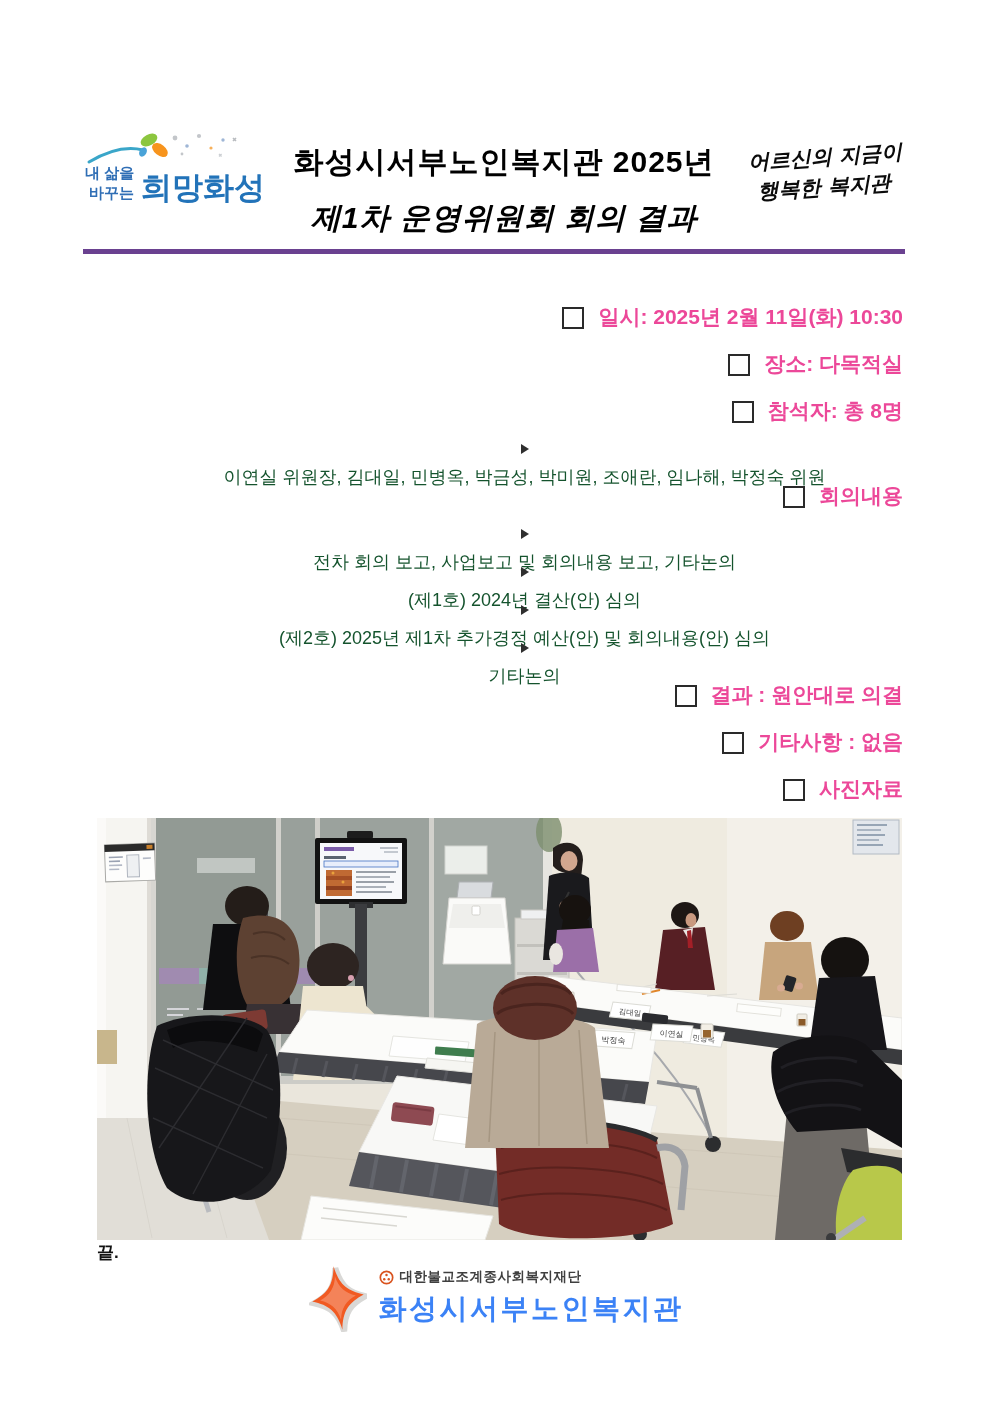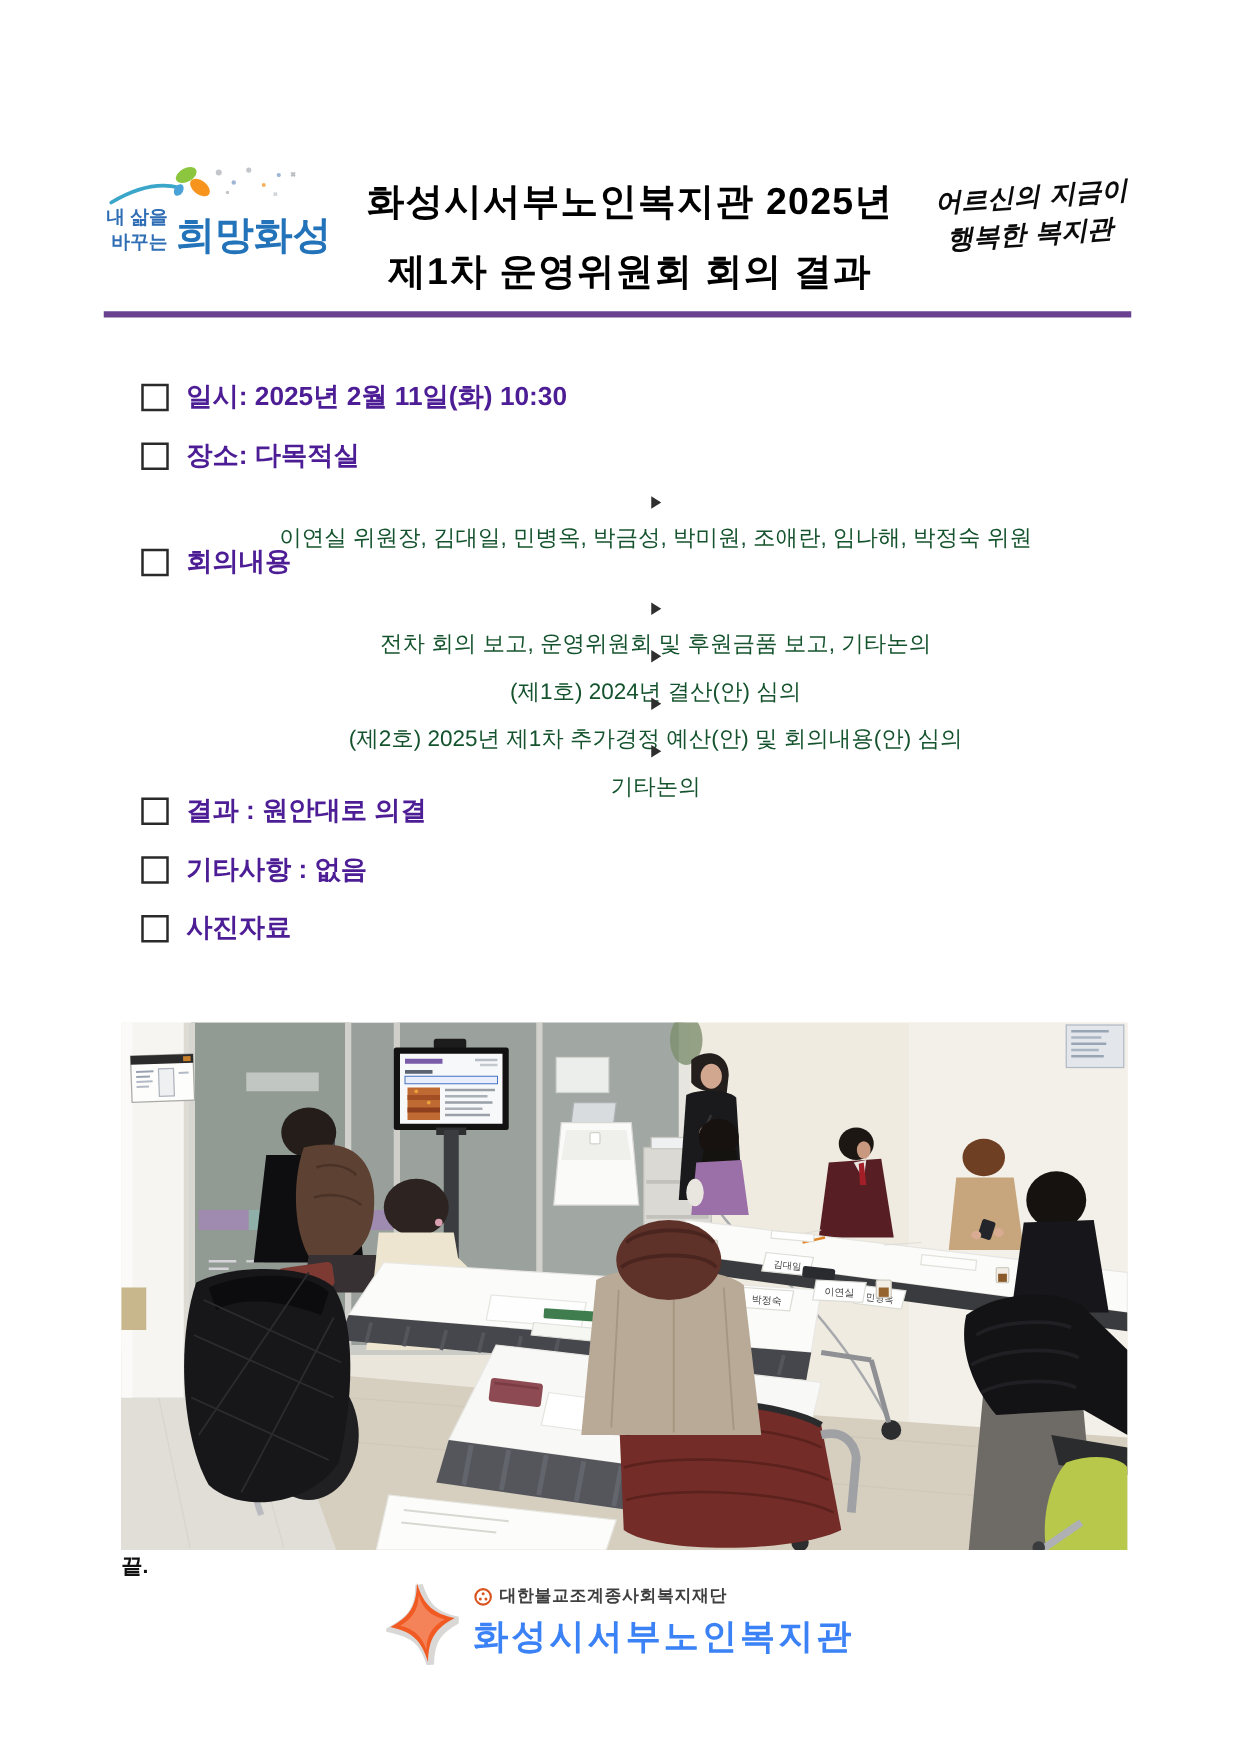--- a/index.html
+++ b/index.html
@@ -4,32 +4,32 @@
 <style>
   html,body{margin:0;padding:0;background:#fff;}
   body{width:992px;height:1403px;position:relative;font-family:"Liberation Sans","DejaVu Sans",sans-serif;color:#111;}
   .page{position:absolute;inset:0;background:#ffffff;overflow:hidden;}
 
   
   .header{position:absolute;left:83px;top:112px;width:822px;height:120px;display:flex;align-items:center;justify-content:space-between;}
   .city-logo{width:178px;height:92px;flex:0 0 auto;}
   .title{flex:1;text-align:center;font-weight:700;font-size:30px;letter-spacing:1px;color:#000;}
   .title .t-line{height:34px;line-height:34px;margin-top:36px;}
-  .title .t-line + .t-line{margin-top:22px;}
+  .title .t-line + .t-line{margin-top:22px;font-style:italic;}
   .callig{flex:0 0 auto;width:158px;text-align:center;transform:rotate(-4deg);
           font-family:"DejaVu Serif","Liberation Serif",serif;font-style:italic;font-weight:700;
           font-size:21px;color:#0b0b0b;line-height:30px;}
   .callig .c2{margin-left:-6px;}
 
   .rule{position:absolute;left:83px;top:249px;width:822px;height:5px;background:#6a4190;}
 
   
   .content{position:absolute;left:113px;top:303px;width:790px;}
   .item{display:flex;align-items:center;}
-  .item.main{height:28px;margin-bottom:19px;font-size:21px;font-weight:600;color:#4c1d95;gap:14px;}
+  .item.main{height:28px;margin-bottom:19px;font-size:21px;font-weight:600;color:#ec4899;gap:14px;justify-content:flex-end;}
   .item.sub{height:24px;margin-bottom:14px;margin-left:33px;font-size:18px;font-weight:400;color:#14532d;gap:11px;flex-direction:column;}
   .sq{width:18px;height:18px;border:2px solid #2a2a2a;flex:0 0 auto;margin-top:1px;background:#fff;}
   .tri{width:0;height:0;border-left:8px solid #2f2f2f;border-top:5px solid transparent;border-bottom:5px solid transparent;flex:0 0 auto;}
 
   
   .photo{position:absolute;left:97px;top:818px;width:805px;height:422px;margin:0;}
   .photo svg{display:block;}
 
   .closing{position:absolute;left:97px;top:1241px;font-size:17px;font-weight:600;color:#111;}
 
@@ -87,31 +87,35 @@
 
   <main class="content">
     <div class="item main">
       <span class="sq"></span>
       <span>일시: 2025년 2월 11일(화) 10:30</span>
     </div>
     <div class="item main">
       <span class="sq"></span>
       <span>장소: 다목적실</span>
     </div>
+    <div class="item main">
+      <span class="sq"></span>
+      <span>참석자: 총 8명</span>
+    </div>
     <div class="item sub">
       <span class="tri"></span>
       <span>이연실 위원장, 김대일, 민병옥, 박금성, 박미원, 조애란, 임나해, 박정숙 위원</span>
     </div>
     <div class="item main">
       <span class="sq"></span>
       <span>회의내용</span>
     </div>
     <div class="item sub">
       <span class="tri"></span>
-      <span>전차 회의 보고, 운영위원회 및 후원금품 보고, 기타논의</span>
+      <span>전차 회의 보고, 사업보고 및 회의내용 보고, 기타논의</span>
     </div>
     <div class="item sub">
       <span class="tri"></span>
       <span>(제1호) 2024년 결산(안) 심의</span>
     </div>
     <div class="item sub">
       <span class="tri"></span>
       <span>(제2호) 2025년 제1차 추가경정 예산(안) 및 회의내용(안) 심의</span>
     </div>
     <div class="item sub">

